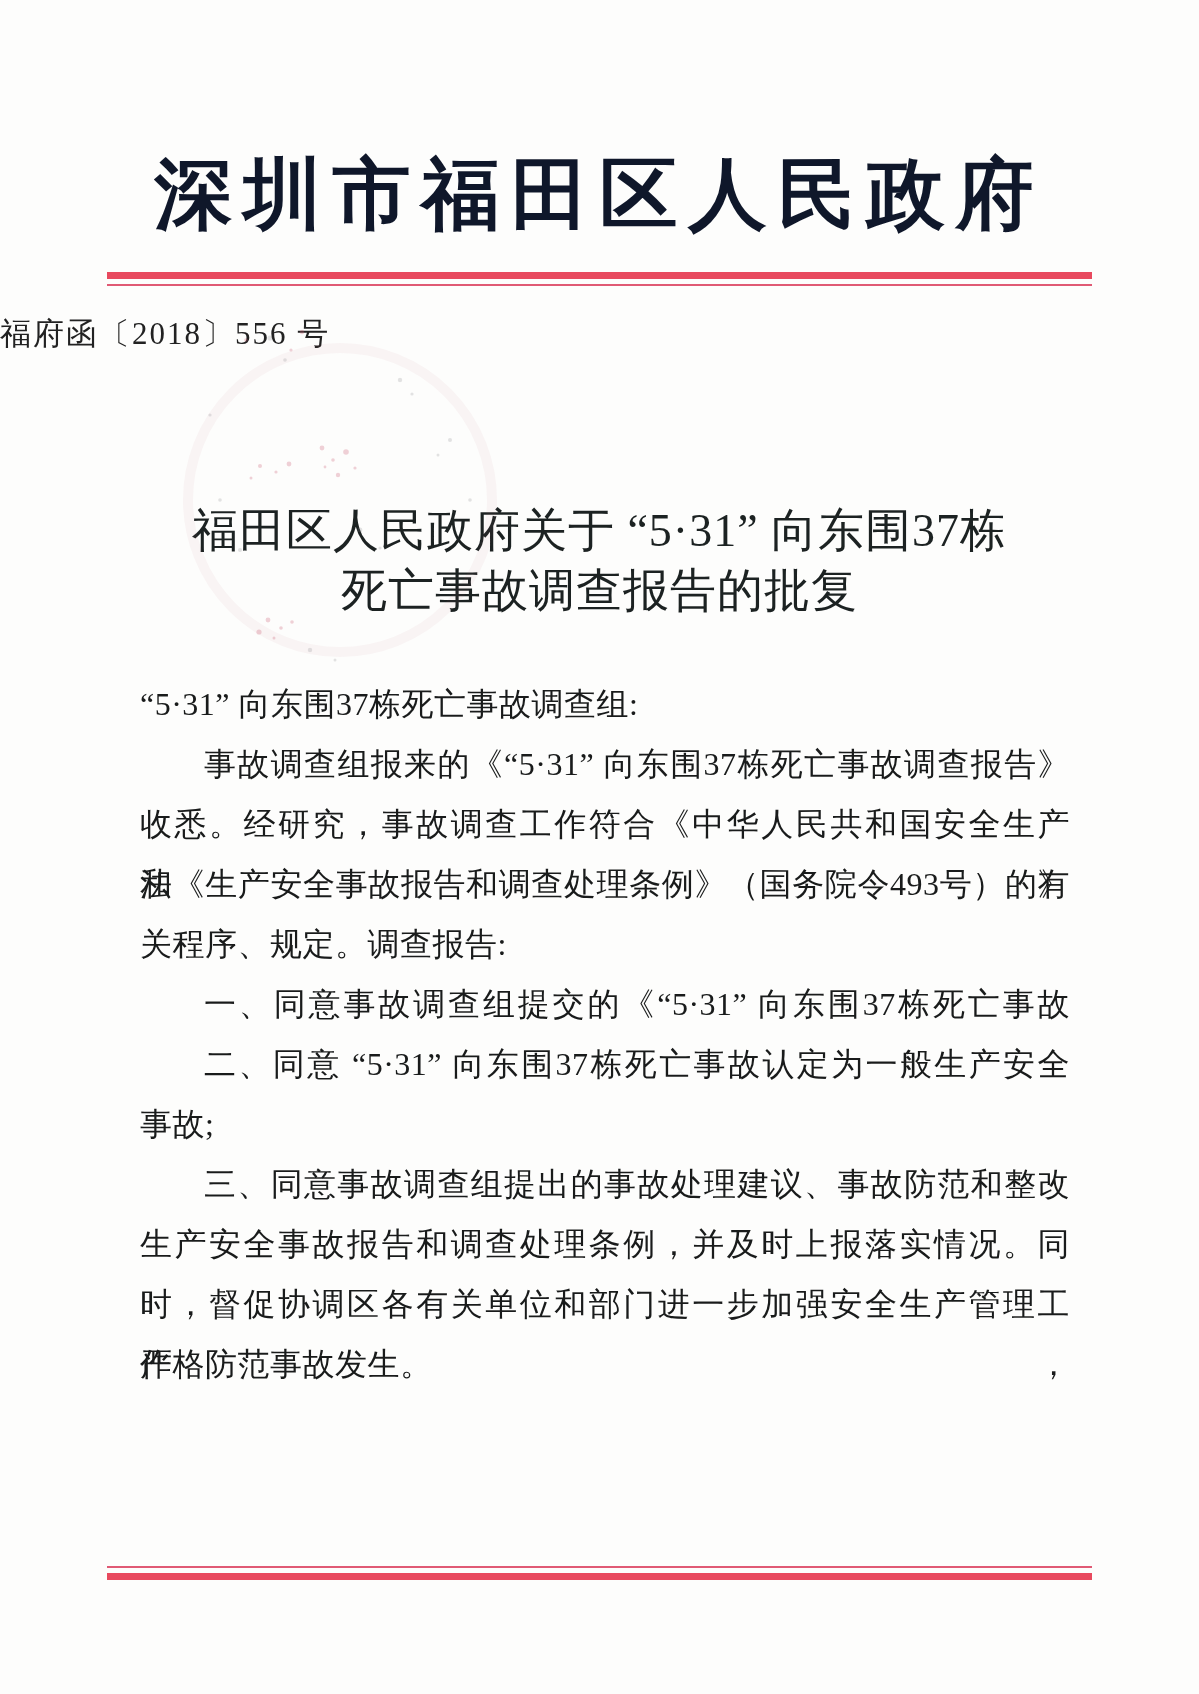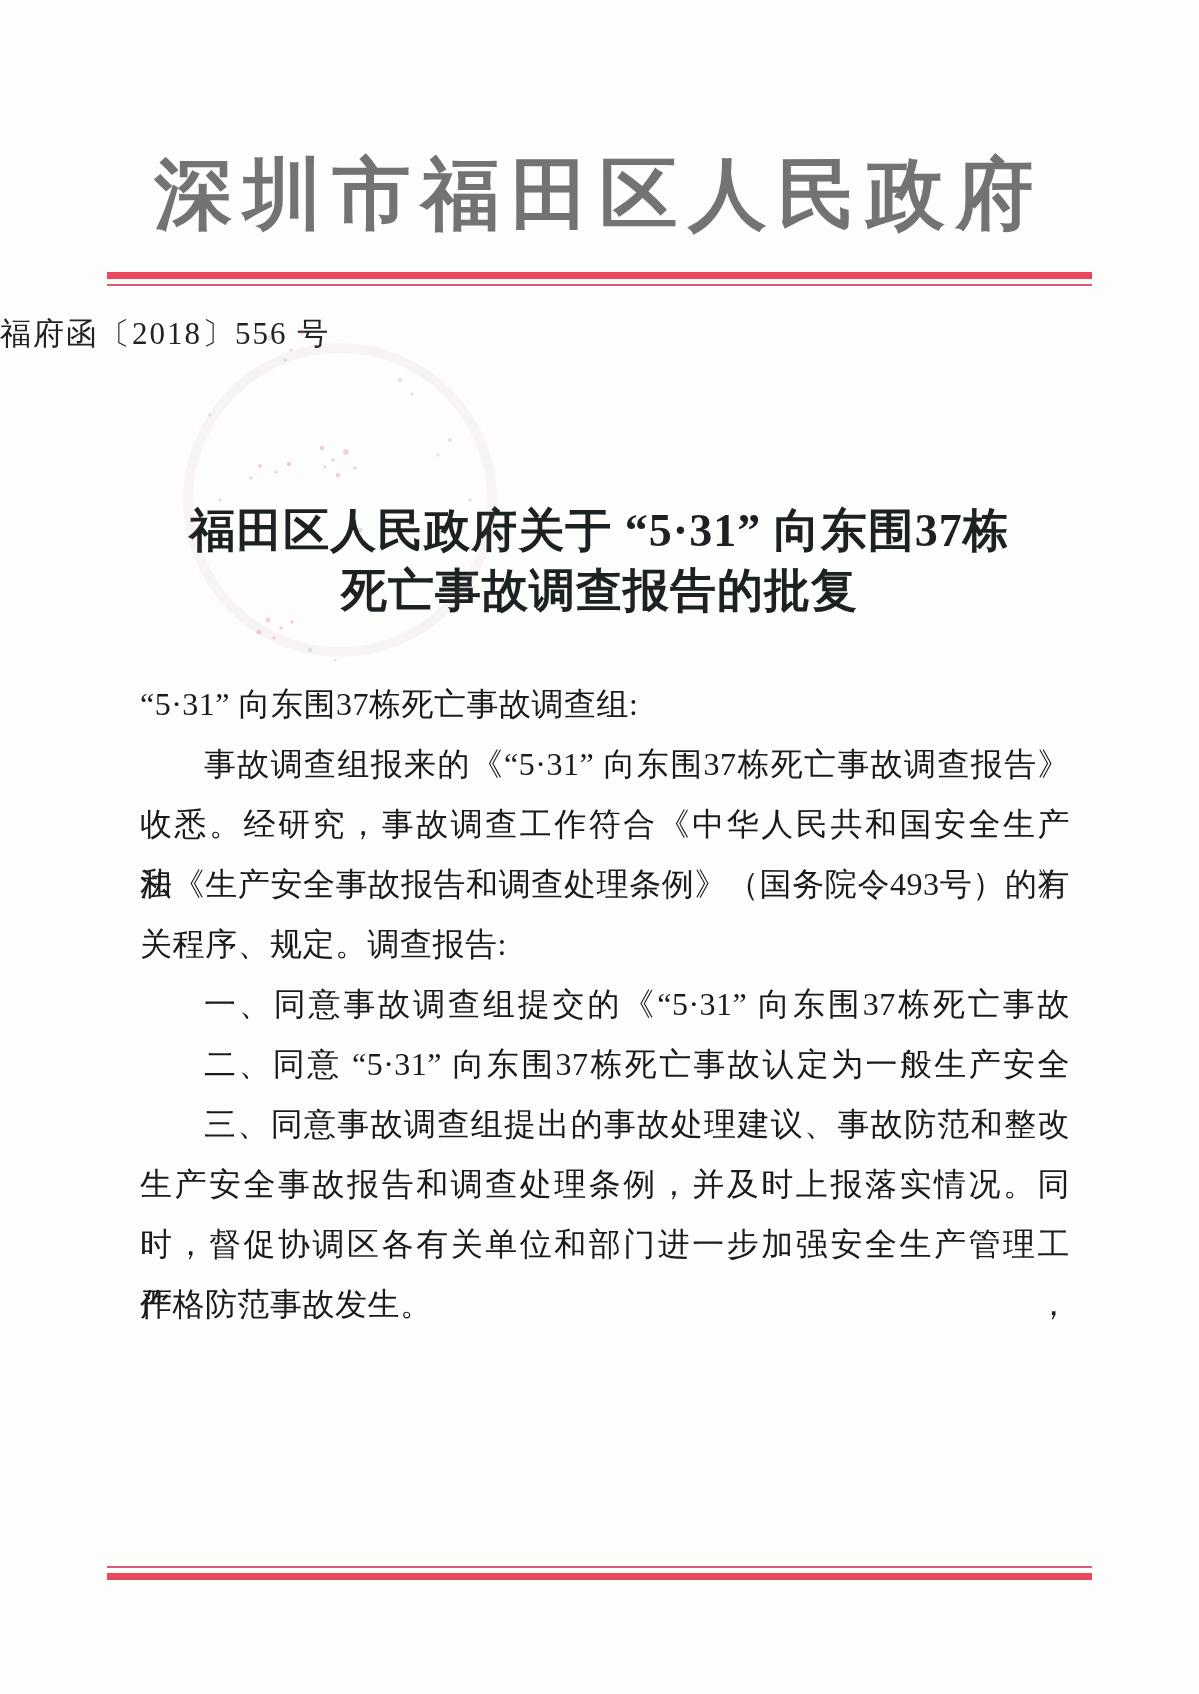--- a/index.html
+++ b/index.html
@@ -15,21 +15,21 @@
   }
 
   
   .agency-title {
     margin-top: 156px;
     text-align: center;
     font-size: 78px;
     line-height: 1;
     font-weight: bold;
     letter-spacing: 11px;
-    color: #737373;
+    color: #0f172a;
     white-space: nowrap;
   }
 
   .rule { width: 985px; margin-left: 107px; }
   .rule-top { margin-top: 38px; }
   .rule .thick { height: 7px; background: #e8495e; }
   .rule .thin  { height: 2px; background: #e05a74; }
   .rule-top .thin { margin-top: 5px; }
   .rule-bottom { position: absolute; top: 1566px; left: 0; }
   .rule-bottom .thick { margin-top: 5px; }
@@ -43,21 +43,21 @@
     letter-spacing: 2px;
     color: #222;
     white-space: nowrap;
   }
 
   .doc-title {
     margin-top: 146px;
     text-align: center;
     font-size: 46px;
     line-height: 60px;
-    font-weight: bold;
+    font-weight: normal;
     color: #1c2222;
     letter-spacing: 1px;
     white-space: nowrap;
   }
 
   .body-text {
     margin: 53px 0 0 140px;
     width: 930px;
     font-size: 32px;
     color: #191b1b;
@@ -142,20 +142,21 @@
   </div>
 
   <div class="body-text">
     <div class="body-line">“5·31” 向东围37栋死亡事故调查组:</div>
     <div class="body-line indent stretch">事故调查组报来的《“5·31” 向东围37栋死亡事故调查报告》</div>
     <div class="body-line stretch">收悉。经研究，事故调查工作符合《中华人民共和国安全生产法》</div>
     <div class="body-line stretch">和《生产安全事故报告和调查处理条例》（国务院令493号）的有</div>
     <div class="body-line">关程序、规定。调查报告:</div>
     <div class="body-line indent stretch">一、同意事故调查组提交的《“5·31” 向东围37栋死亡事故</div>
     <div class="body-line indent stretch">二、同意 “5·31” 向东围37栋死亡事故认定为一般生产安全</div>
+    <div class="body-line">事故;</div>
     <div class="body-line indent stretch">三、同意事故调查组提出的事故处理建议、事故防范和整改</div>
     <div class="body-line stretch">生产安全事故报告和调查处理条例，并及时上报落实情况。同</div>
     <div class="body-line stretch">时，督促协调区各有关单位和部门进一步加强安全生产管理工作，</div>
     <div class="body-line">严格防范事故发生。</div>
   </div>
 
   <div class="rule rule-bottom">
     <div class="thin"></div>
     <div class="thick"></div>
   </div>

